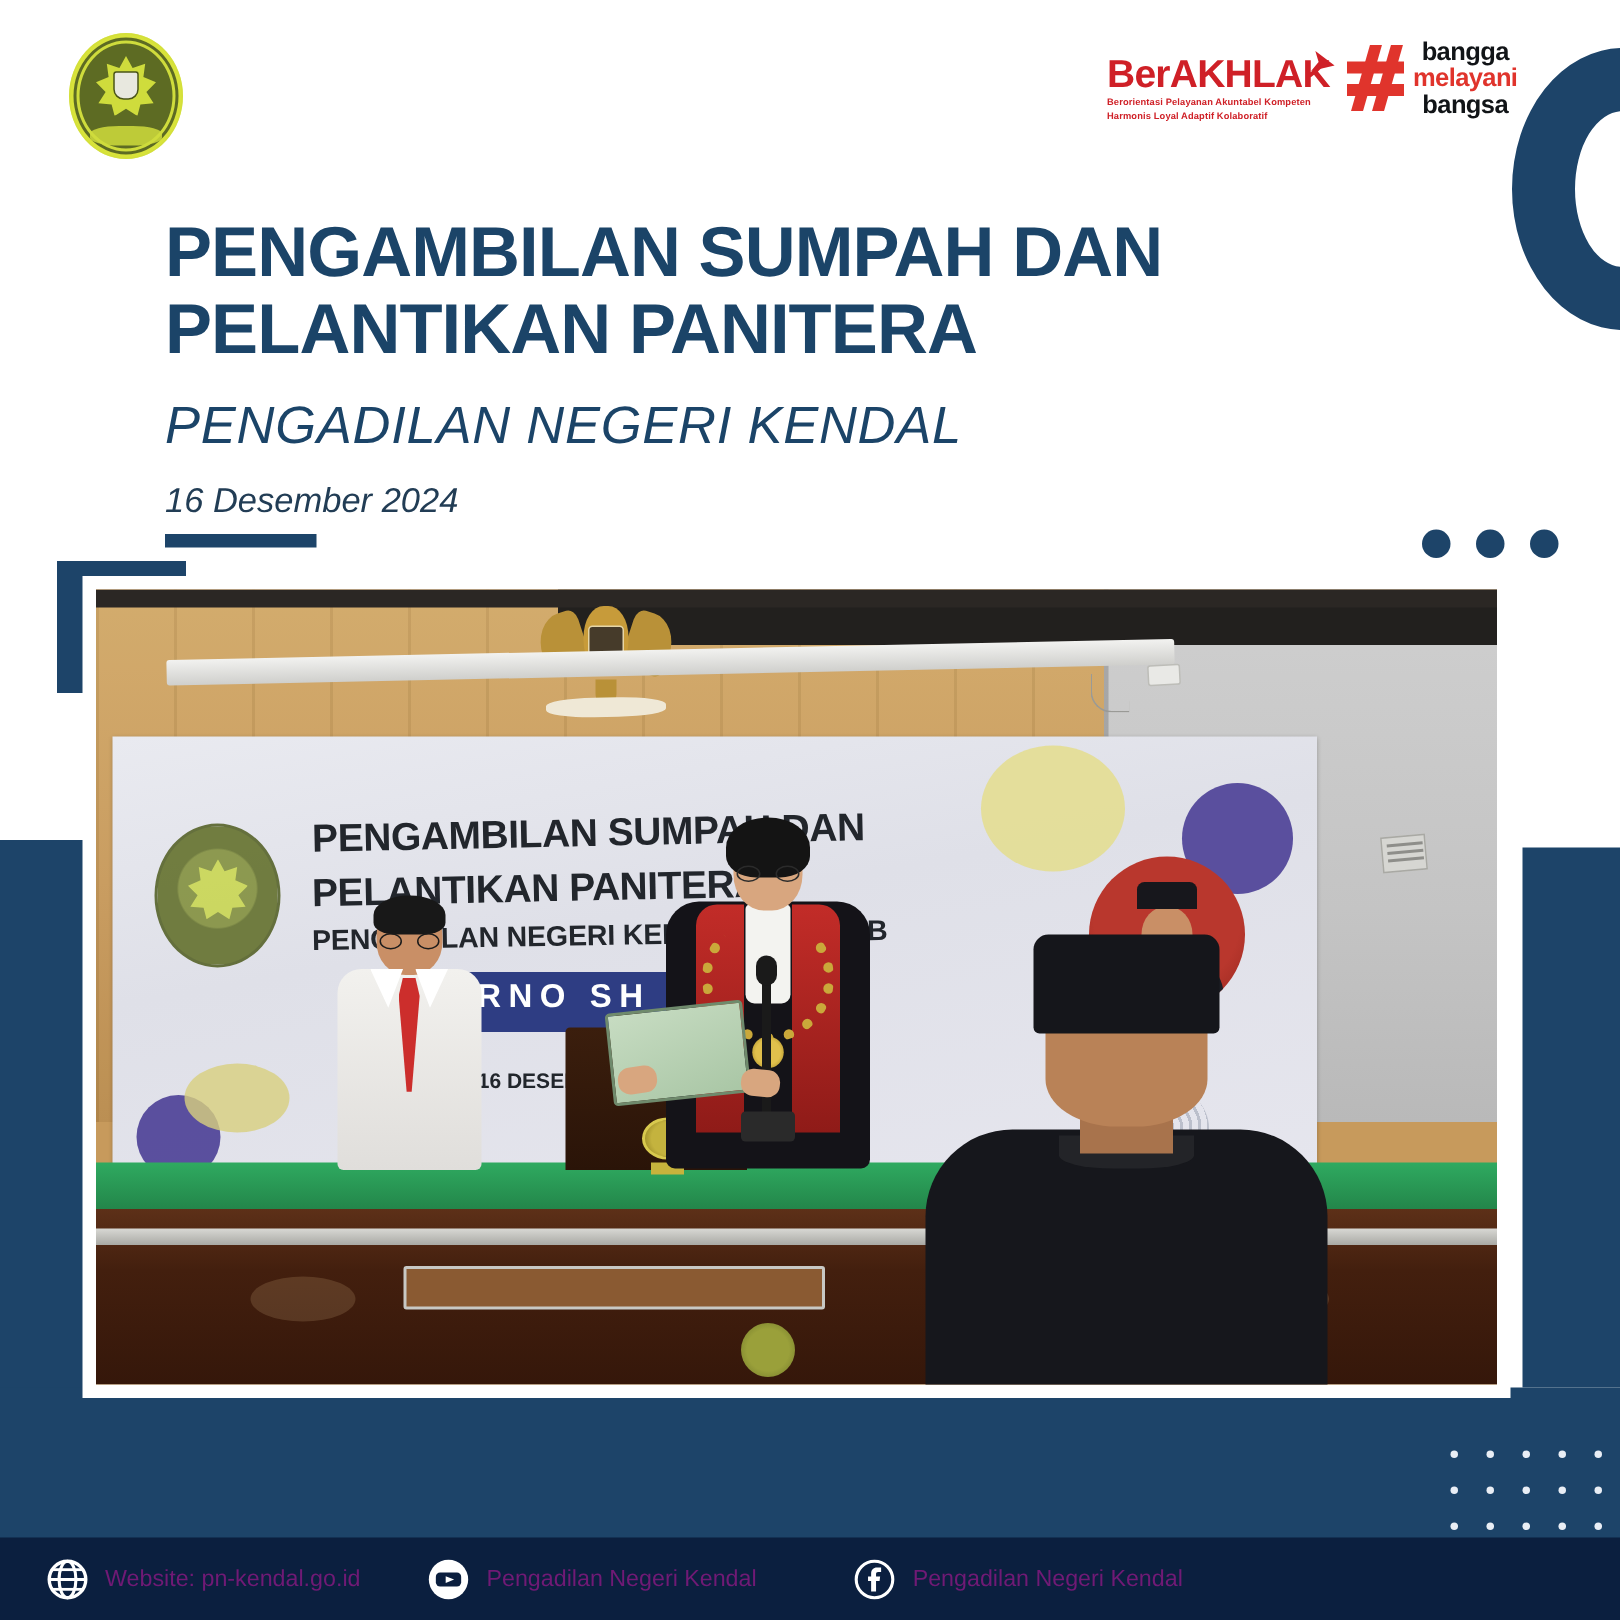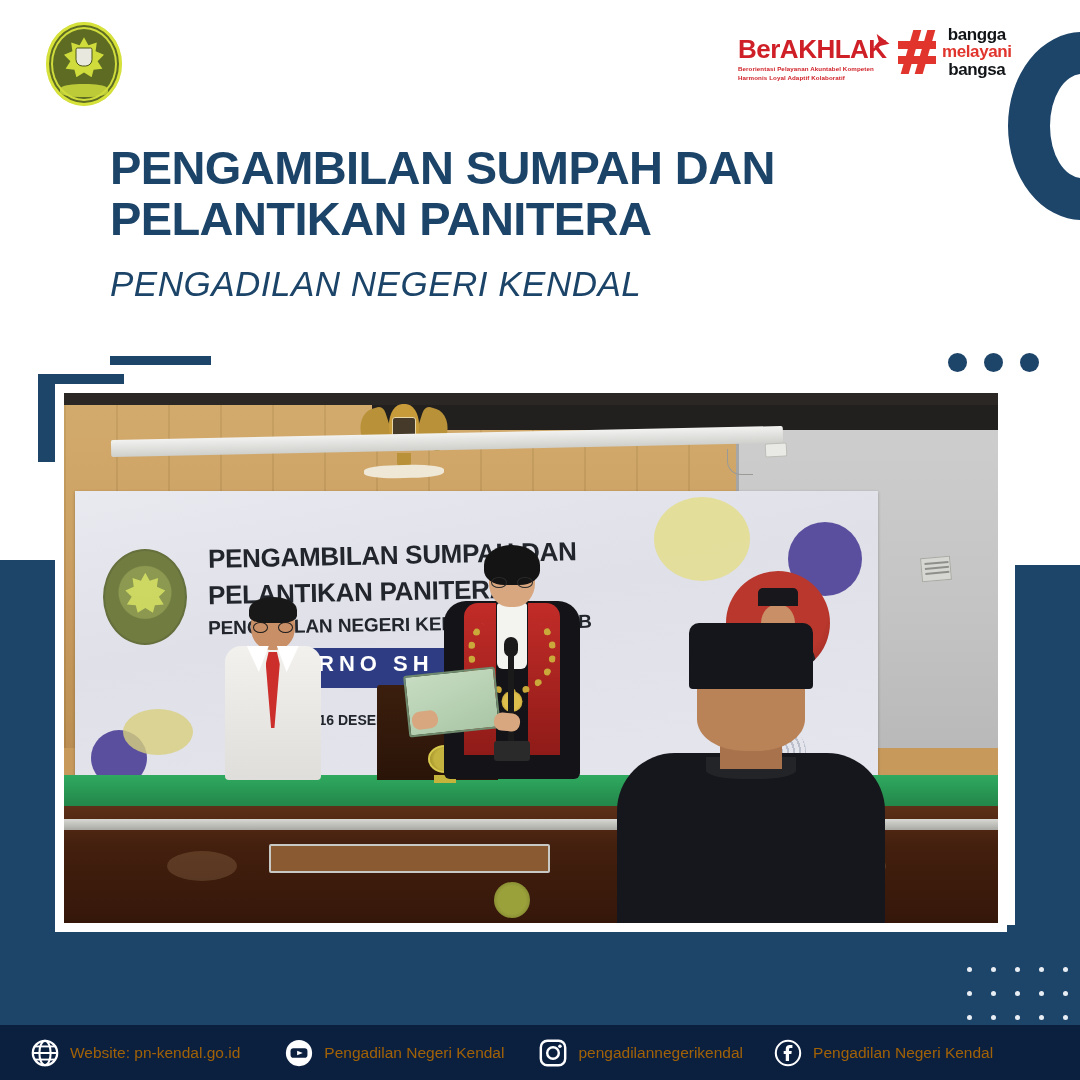--- a/index.html
+++ b/index.html
@@ -526,21 +526,21 @@
     background:rgba(0,0,0,.18);
   }
 
   
   .footer-items {
     position:absolute; left:0; top:1025px; width:1080px; height:55px;
     display:flex; align-items:center; padding-left:30px; gap:0;
   }
   .f-item { display:flex; align-items:center; gap:10px; }
   .f-item .f-label {
-    font-size:15.5px; color:#a16207; white-space:nowrap;
+    font-size:15.5px; color:#701a75; white-space:nowrap;
     font-family:"Liberation Sans", sans-serif;
   }
   .f-gap-a { width:44px; } .f-gap-b { width:34px; } .f-gap-c { width:30px; }
 
   .ic { width:30px; height:30px; flex:0 0 30px; position:relative; }
   .ic svg { display:block; width:30px; height:30px; }
 </style>
 </head>
 <body>
 
@@ -583,20 +583,21 @@
       <div class="b2">melayani</div>
       <div class="b3">bangsa</div>
     </div>
   </div>
 
   <div class="headline">
     <div class="h-line">PENGAMBILAN SUMPAH DAN</div>
     <div class="h-line">PELANTIKAN PANITERA</div>
   </div>
   <div class="subtitle">PENGADILAN NEGERI KENDAL</div>
+  <div class="datetxt">16 Desember 2024</div>
   <div class="date-rule"></div>
 
   <div class="dots3">
     <span></span>
       <span></span>
       <span></span>
   </div>
 
   <div class="photo-frame">
     <div class="photo" aria-label="Pengambilan sumpah dan pelantikan panitera di ruang sidang">
@@ -749,30 +750,20 @@
           <circle cx="16" cy="16" r="14" fill="#ffffff"></circle>
           <rect x="7" y="11" width="18" height="10" rx="3" fill="#0b1f3f"></rect>
           <polygon points="14,13.6 20,16 14,18.4" fill="#ffffff"></polygon>
         </svg>
       </span>
       <span class="f-label">Pengadilan Negeri Kendal</span>
     </div>
 
     <div class="f-gap-b"></div>
 
-    <div class="f-item">
-      <span class="ic">
-        <svg viewBox="0 0 32 32">
-          <rect x="3" y="3" width="26" height="26" rx="7" fill="none" stroke="#ffffff" stroke-width="2.6"></rect>
-          <circle cx="16" cy="16" r="6.2" fill="none" stroke="#ffffff" stroke-width="2.6"></circle>
-          <circle cx="23.4" cy="8.7" r="1.9" fill="#ffffff"></circle>
-        </svg>
-      </span>
-      <span class="f-label">pengadilannegerikendal</span>
-    </div>
 
     <div class="f-gap-c"></div>
 
     <div class="f-item">
       <span class="ic">
         <svg viewBox="0 0 32 32">
           <circle cx="16" cy="16" r="13" fill="none" stroke="#ffffff" stroke-width="2.2"></circle>
           <path d="M18.6 10.6h2.1V7.4h-2.9c-2.6 0-4.2 1.7-4.2 4.3v2.1h-2.2v3.3h2.2v7.5h3.5v-7.5h2.5l.4-3.3h-2.9v-1.7c0-.9.4-1.5 1.5-1.5z" fill="#ffffff"></path>
         </svg>
       </span>

